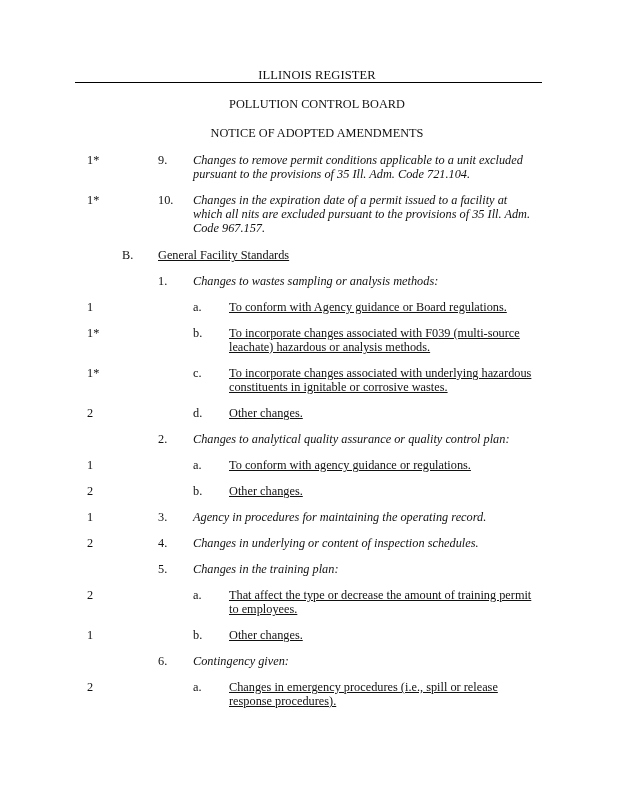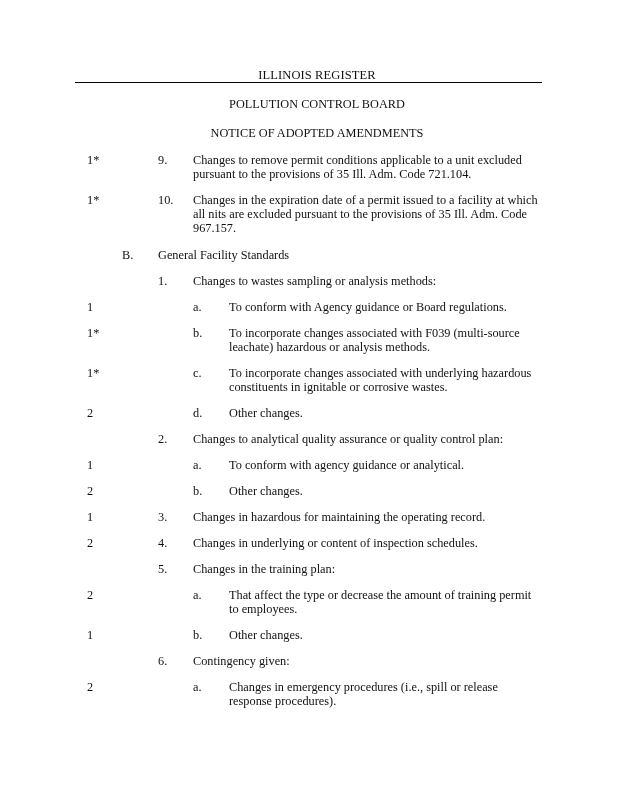--- a/index.html
+++ b/index.html
@@ -8,23 +8,23 @@
   .page { position: absolute; inset: 0; }
   .hdr { position: absolute; left: 0; width: 618px; text-align: center; }
   .h1 { top: 68px; left: 8px; font-size: 12.5px; letter-spacing: 0.1px; }
   .rule { position: absolute; left: 75px; width: 467px; top: 82px; height: 0; border-top: 1.6px solid #000; }
   .h2 { top: 97px; left: 8px; }
   .h3 { top: 126px; left: 8px; }
   .row { position: absolute; left: 0; width: 618px; line-height: 14px; }
   .cls { position: absolute; left: 87px; }
   .sec { position: absolute; left: 122px; }
   .num { position: absolute; left: 158px; }
-  .num-txt { position: absolute; left: 193px; width: 345px; }
+  .num-txt { position: absolute; left: 193px; width: 345px; font-style: italic; }
   .let { position: absolute; left: 193px; }
-  .let-txt { position: absolute; left: 229px; width: 312px; }
+  .let-txt { position: absolute; left: 229px; width: 312px; text-decoration: underline; }
 </style>
 </head>
 <body>
 
 <div class="page">
   <div class="hdr h1">ILLINOIS REGISTER</div>
   <div class="rule"></div>
   <div class="hdr h2">POLLUTION CONTROL BOARD</div>
   <div class="hdr h3">NOTICE OF ADOPTED AMENDMENTS</div>
 
@@ -70,32 +70,32 @@
     <span class="let-txt">Other changes.</span>
   </div>
 
   <div class="row" style="top:432px">
     <span class="num">2.</span>
     <span class="num-txt">Changes to analytical quality assurance or quality control plan:</span>
   </div>
   <div class="row" style="top:458px">
     <span class="cls">1</span>
     <span class="let">a.</span>
-    <span class="let-txt">To conform with agency guidance or analytical.</span>
+    <span class="let-txt">To conform with agency guidance or regulations.</span>
   </div>
   <div class="row" style="top:484px">
     <span class="cls">2</span>
     <span class="let">b.</span>
     <span class="let-txt">Other changes.</span>
   </div>
 
   <div class="row" style="top:510px">
     <span class="cls">1</span>
     <span class="num">3.</span>
-    <span class="num-txt">Changes in hazardous for maintaining the operating record.</span>
+    <span class="num-txt">Agency in procedures for maintaining the operating record.</span>
   </div>
 
   <div class="row" style="top:536px">
     <span class="cls">2</span>
     <span class="num">4.</span>
     <span class="num-txt">Changes in underlying or content of inspection schedules.</span>
   </div>
 
   <div class="row" style="top:562px">
     <span class="num">5.</span>

